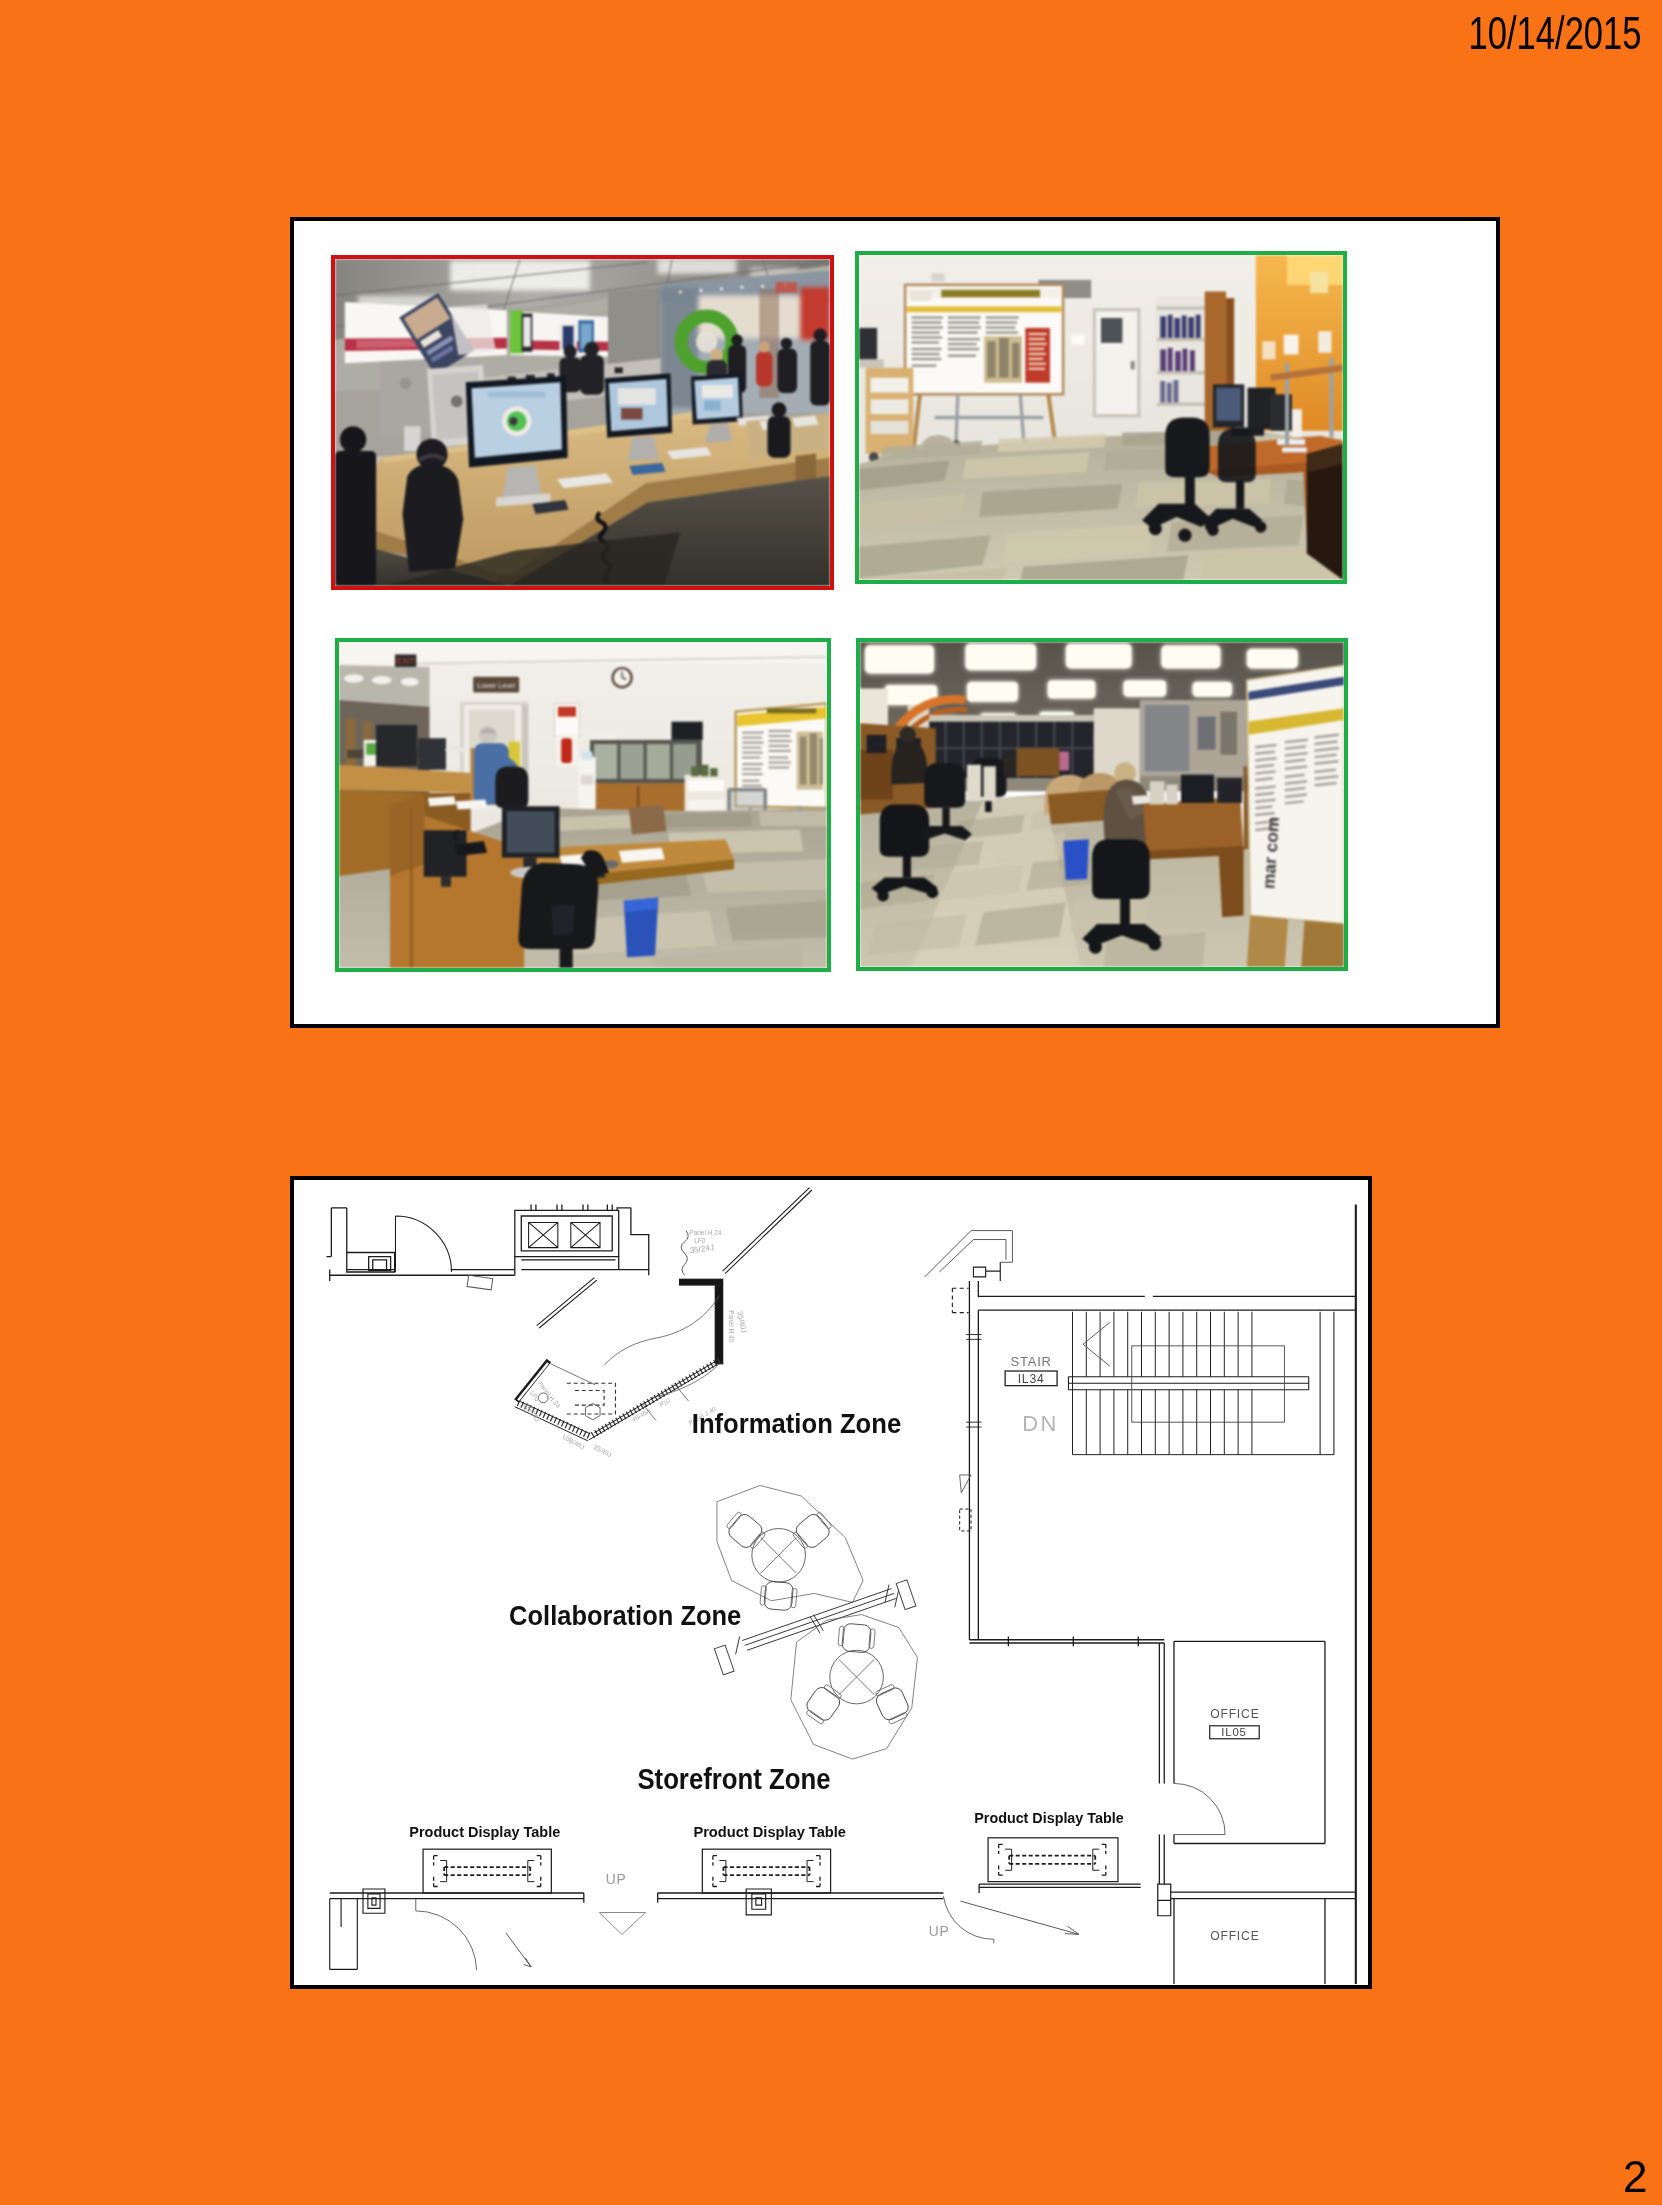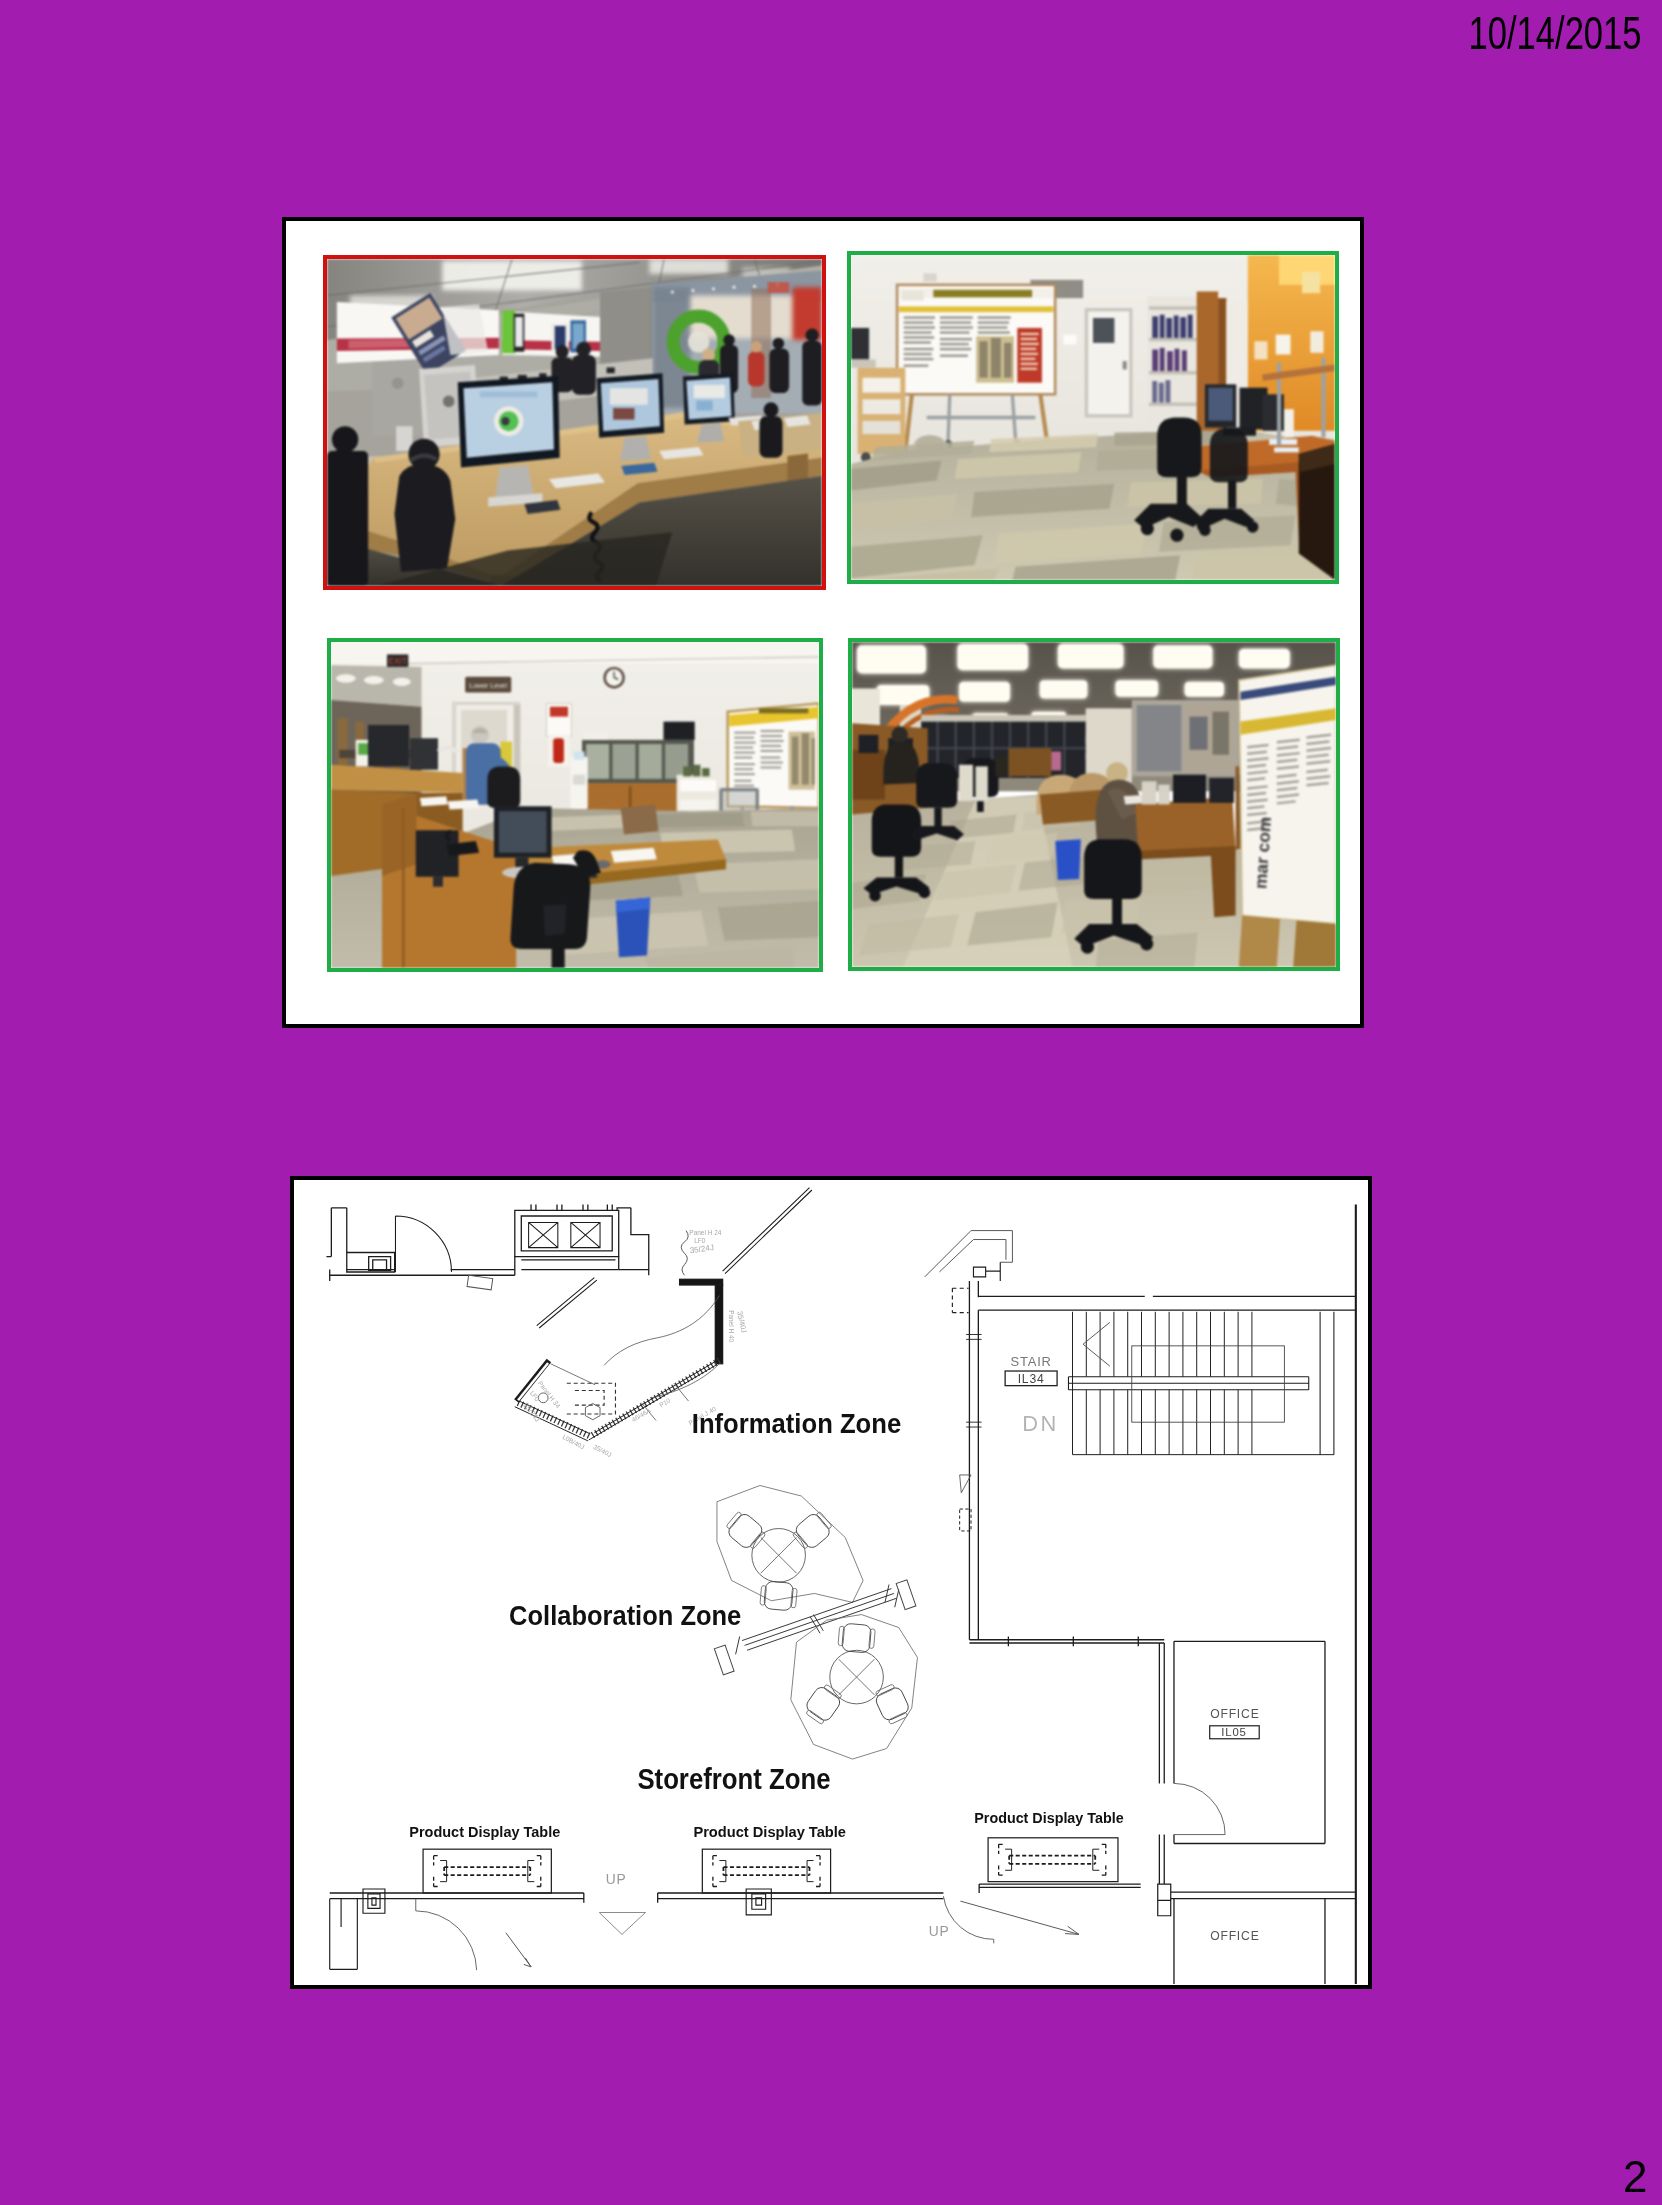--- a/index.html
+++ b/index.html
@@ -1,31 +1,31 @@
 <!DOCTYPE html>
 <html style="font-size:13px"><head>
 <meta charset="utf-8">
 <style>
   html,body{margin:0;padding:0;background:#ffffff;}
-  .page{position:relative;width:1663px;height:2205px;background:#a21caf;overflow:hidden;
+  .page{position:relative;width:1663px;height:2205px;background:#f97316;overflow:hidden;
         font-family:"Liberation Sans",sans-serif;}
   .abs{position:absolute;}
   .slideframe{position:absolute;border:4px solid #000000;background:#ffffff;box-sizing:border-box;}
   .ph{position:absolute;box-sizing:border-box;overflow:hidden;}
   .ph svg{display:block;filter:blur(0.8px);}
 </style>
 </head>
 <body>
 <div class="page">
 
   <svg class="abs" style="left:1462px;top:0px;" width="195" height="65" viewBox="0 0 240 80">
       <text x="8" y="60" font-family="Liberation Sans,sans-serif" font-size="56" fill="#000" textLength="213" lengthAdjust="spacingAndGlyphs">10/14/2015</text>
     </svg>
 
-  <div class="slideframe" style="left:282px;top:217px;width:1082px;height:811px;">
+  <div class="slideframe" style="left:290px;top:217px;width:1210px;height:811px;">
 
     <div class="ph" style="left:37px;top:34px;width:503px;height:335px;border:4.9px solid #d11010;">
       <svg width="489" height="321" viewBox="0 0 602 395" style="width:100%;height:100%" preserveAspectRatio="none">
         <defs>
           <linearGradient id="p1ceil" x1="0" y1="0" x2="1" y2="0">
             <stop offset="0" stop-color="#85847f"></stop>
               <stop offset="0.4" stop-color="#aeada9"></stop>
               <stop offset="1" stop-color="#787772"></stop>
           </linearGradient>
           <linearGradient id="p1floor" x1="0" y1="0" x2="0" y2="1">

